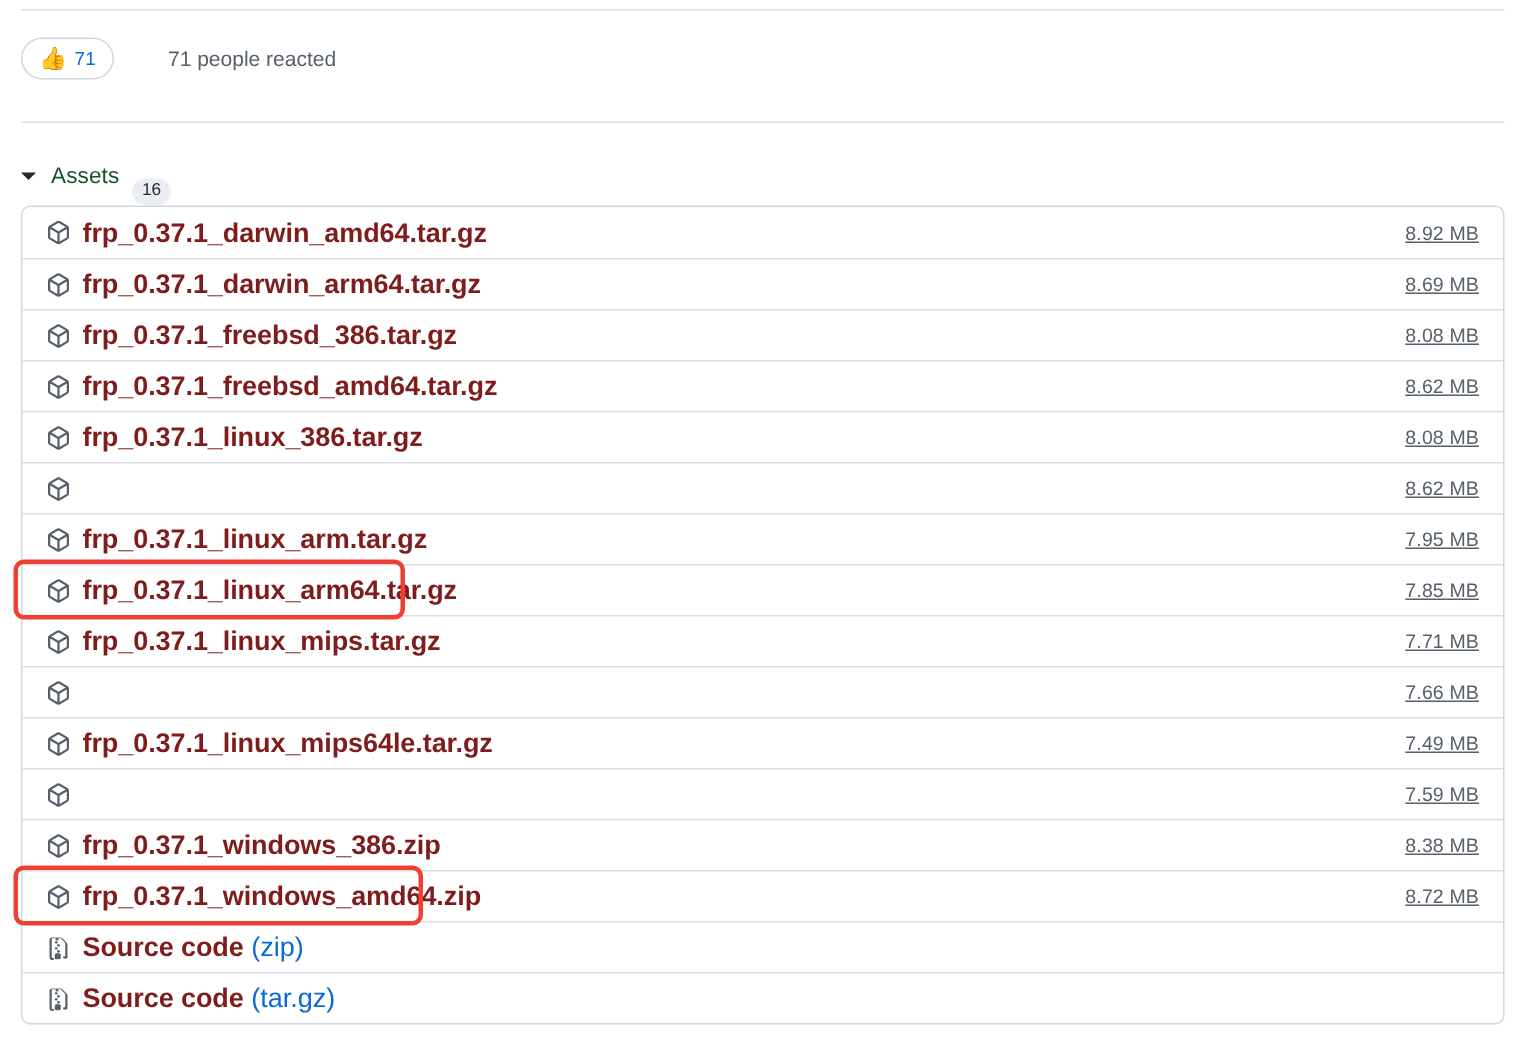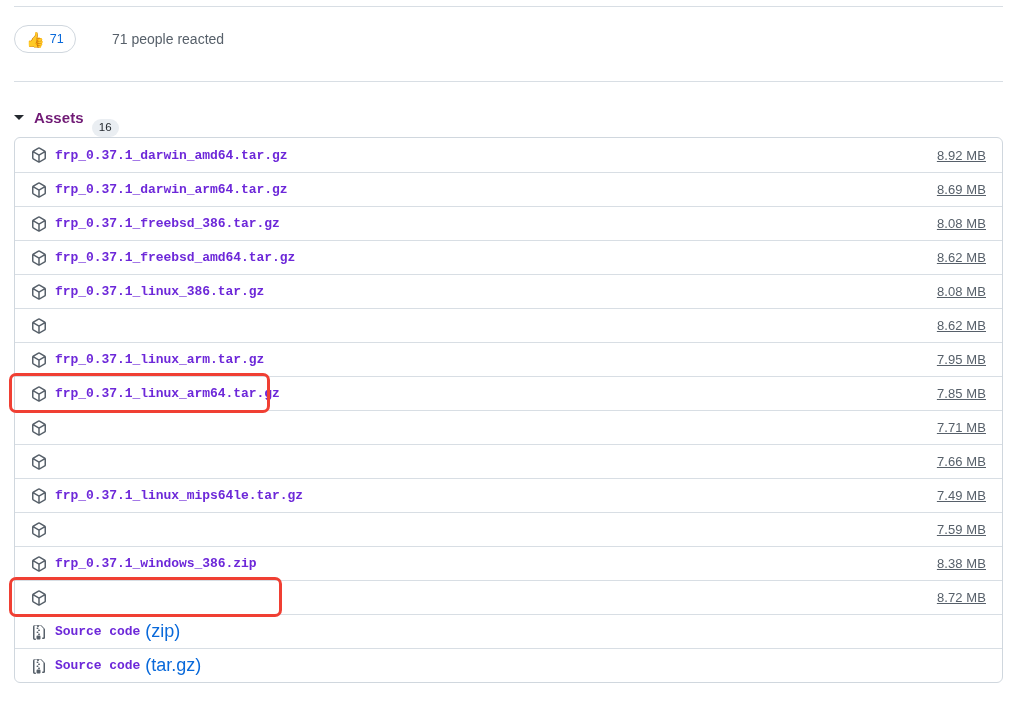--- a/index.html
+++ b/index.html
@@ -83,22 +83,22 @@
     width: 0;
     height: 0;
     border-left: 5px solid transparent;
     border-right: 5px solid transparent;
     border-top: 5px solid #24292f;
     display: inline-block;
     margin-right: 2px;
   }
   .assets-title {
     font-size: 15px;
-    font-weight: 700;
-    color: #701a75;
+    font-weight: 400;
+    color: #14532d;
     letter-spacing: .1px;
   }
   .assets-count {
     display: inline-block;
     min-width: 22px;
     text-align: center;
     padding: 1px 7px 2px;
     font-size: 11.5px;
     font-weight: 500;
     color: #24292f;
@@ -136,26 +136,25 @@
     height: 16px;
     margin-right: 8px;
     display: inline-flex;
     align-items: center;
     justify-content: center;
     color: #57606a;
   }
   .asset-icon svg { display: block; }
 
   .asset-name {
-    font-size: 13px;
-    color: #6d28d9;
+    font-size: 18px;
+    color: #7f1d1d;
     font-weight: 600;
     white-space: nowrap;
     letter-spacing: -0.05px;
-    font-family: Liberation Mono, monospace;
   }
   .asset-suffix {
     font-size: 18px;
     color: #0969da;
     font-weight: 400;
     margin-left: 5px;
   }
   .asset-size {
     margin-left: auto;
     font-size: 13px;
@@ -266,20 +265,21 @@
       </span>
       <span class="asset-name">frp_0.37.1_linux_arm64.tar.gz</span>
       <span class="asset-size">7.85 MB</span>
     </div>
     <div class="asset-row">
       <span class="asset-icon">
         <svg width="16" height="16" viewBox="0 0 16 16" fill="currentColor" aria-hidden="true">
           <path fill-rule="evenodd" d="M8.878.392a1.75 1.75 0 00-1.756 0l-5.25 3.045A1.75 1.75 0 001 4.951v6.098c0 .624.332 1.2.872 1.514l5.25 3.045a1.75 1.75 0 001.756 0l5.25-3.045c.54-.313.872-.89.872-1.514V4.951c0-.624-.332-1.2-.872-1.514L8.878.392zM7.875 1.69a.25.25 0 01.25 0l4.63 2.685L8 7.133 3.245 4.375l4.63-2.685zM2.5 5.677v5.372c0 .09.047.171.125.216l4.625 2.683V8.432L2.5 5.677zm6.25 8.271l4.625-2.683a.25.25 0 00.125-.216V5.677L8.75 8.432v5.516z"></path>
         </svg>
       </span>
+      <span class="asset-name">frp_0.37.1_linux_mips.tar.gz</span>
       <span class="asset-size">7.71 MB</span>
     </div>
     <div class="asset-row">
       <span class="asset-icon">
         <svg width="16" height="16" viewBox="0 0 16 16" fill="currentColor" aria-hidden="true">
           <path fill-rule="evenodd" d="M8.878.392a1.75 1.75 0 00-1.756 0l-5.25 3.045A1.75 1.75 0 001 4.951v6.098c0 .624.332 1.2.872 1.514l5.25 3.045a1.75 1.75 0 001.756 0l5.25-3.045c.54-.313.872-.89.872-1.514V4.951c0-.624-.332-1.2-.872-1.514L8.878.392zM7.875 1.69a.25.25 0 01.25 0l4.63 2.685L8 7.133 3.245 4.375l4.63-2.685zM2.5 5.677v5.372c0 .09.047.171.125.216l4.625 2.683V8.432L2.5 5.677zm6.25 8.271l4.625-2.683a.25.25 0 00.125-.216V5.677L8.75 8.432v5.516z"></path>
         </svg>
       </span>
       <span class="asset-size">7.66 MB</span>
     </div>
@@ -308,20 +308,21 @@
       </span>
       <span class="asset-name">frp_0.37.1_windows_386.zip</span>
       <span class="asset-size">8.38 MB</span>
     </div>
     <div class="asset-row">
       <span class="asset-icon">
         <svg width="16" height="16" viewBox="0 0 16 16" fill="currentColor" aria-hidden="true">
           <path fill-rule="evenodd" d="M8.878.392a1.75 1.75 0 00-1.756 0l-5.25 3.045A1.75 1.75 0 001 4.951v6.098c0 .624.332 1.2.872 1.514l5.25 3.045a1.75 1.75 0 001.756 0l5.25-3.045c.54-.313.872-.89.872-1.514V4.951c0-.624-.332-1.2-.872-1.514L8.878.392zM7.875 1.69a.25.25 0 01.25 0l4.63 2.685L8 7.133 3.245 4.375l4.63-2.685zM2.5 5.677v5.372c0 .09.047.171.125.216l4.625 2.683V8.432L2.5 5.677zm6.25 8.271l4.625-2.683a.25.25 0 00.125-.216V5.677L8.75 8.432v5.516z"></path>
         </svg>
       </span>
+      <span class="asset-name">frp_0.37.1_windows_amd64.zip</span>
       <span class="asset-size">8.72 MB</span>
     </div>
     <div class="asset-row">
       <span class="asset-icon">
         <svg width="16" height="16" viewBox="0 0 16 16" fill="currentColor" aria-hidden="true">
           <path fill-rule="evenodd" d="M3.5 1.75a.25.25 0 01.25-.25h3a.75.75 0 000 1.5h.5a.75.75 0 000-1.5h2.086a.25.25 0 01.177.073l2.914 2.914a.25.25 0 01.073.177v8.586a.25.25 0 01-.25.25h-.5a.75.75 0 000 1.5h.5A1.75 1.75 0 0014 14.25V5.664a1.75 1.75 0 00-.513-1.237L10.573 1.5A1.75 1.75 0 009.336 1H3.75A1.75 1.75 0 002 2.75v11.5c0 .966.784 1.75 1.75 1.75h.5a.75.75 0 000-1.5h-.5a.25.25 0 01-.25-.25V1.75z"></path>
           <path d="M6.25 3.5a.75.75 0 000 1.5h.5a.75.75 0 000-1.5h-.5zM7 6.25a.75.75 0 01.75-.75h.5a.75.75 0 010 1.5h-.5A.75.75 0 017 6.25zM6.25 7.5a.75.75 0 000 1.5h.5a.75.75 0 000-1.5h-.5zM7 10.25a.75.75 0 01.75-.75h.5a.75.75 0 010 1.5h-.5a.75.75 0 01-.75-.75zM6.5 11.5a1 1 0 00-1 1v2a1 1 0 001 1h2a1 1 0 001-1v-2a1 1 0 00-1-1h-2z"></path>
         </svg>
       </span>
       <span class="asset-name">Source code</span>

